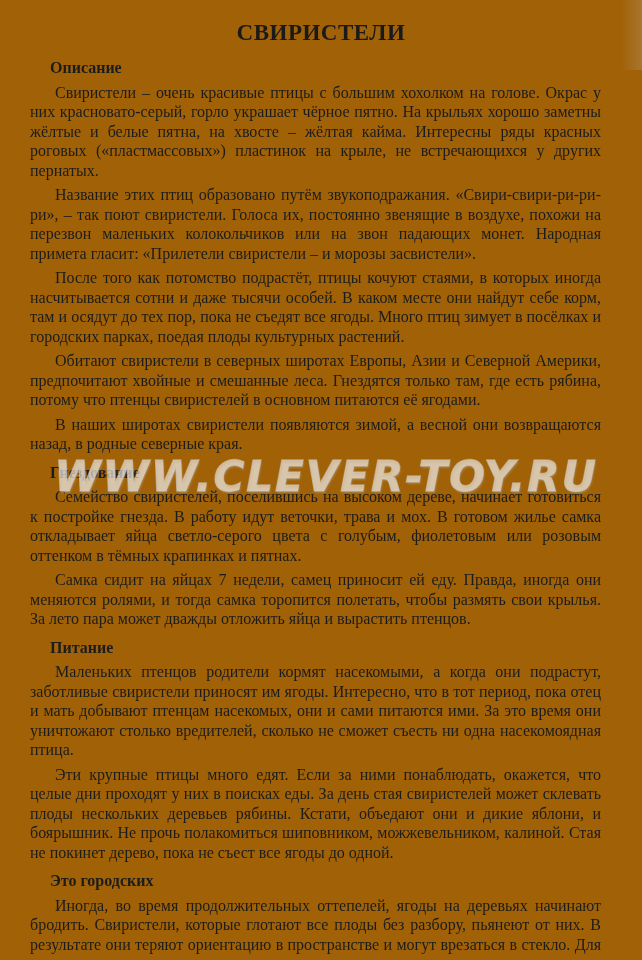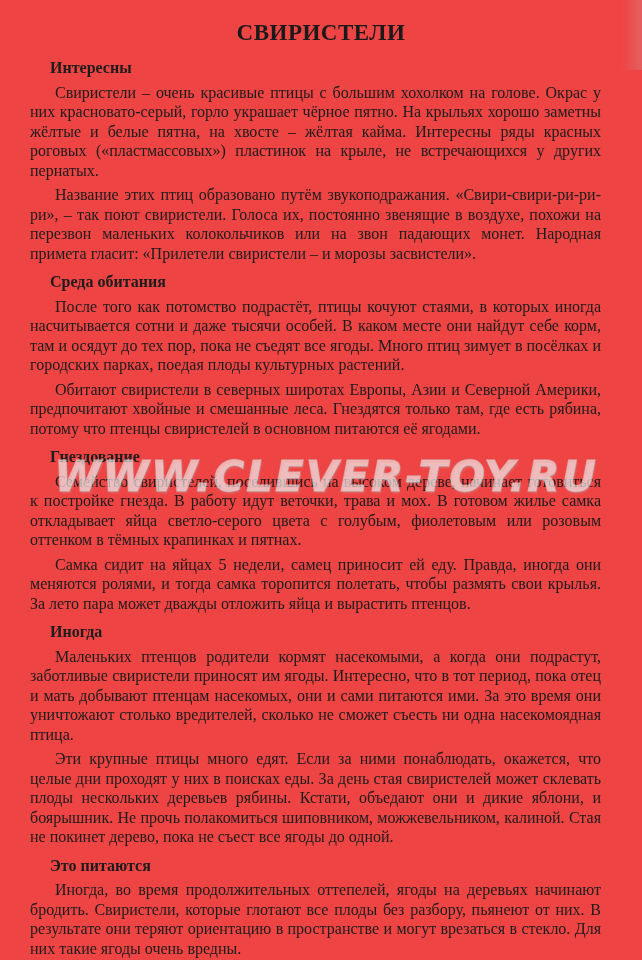--- a/index.html
+++ b/index.html
@@ -4,21 +4,21 @@
 <style>
   html, body {
     margin: 0;
     padding: 0;
     background: #ffffff;
   }
   .page {
     position: relative;
     width: 642px;
     height: 960px;
-    background: #ef4444;
+    background: #a16207;
     overflow: hidden;
     font-family: "Liberation Serif", "DejaVu Serif", serif;
     color: #1c1c1c;
   }
   .scan-edge {
     position: absolute;
     top: 0;
     right: 0;
     width: 20px;
     height: 70px;
@@ -76,44 +76,44 @@
 <body>
 
 <div class="page">
   <div class="scan-edge"></div>
 
   <h1 class="title">СВИРИСТЕЛИ</h1>
 
   <div class="content">
 
     <section>
-      <h2>Интересны</h2>
+      <h2>Описание</h2>
       <p>Свиристели – очень красивые птицы с большим хохолком на голове. Окрас у них красновато-серый, горло украшает чёрное пятно. На крыльях хорошо заметны жёлтые и белые пятна, на хвосте – жёлтая кайма. Интересны ряды красных роговых («пластмассовых») пластинок на крыле, не встречающихся у других пернатых.</p>
       <p>Название этих птиц образовано путём звукоподражания. «Свири-свири-ри-ри-ри», – так поют свиристели. Голоса их, постоянно звенящие в воздухе, похожи на перезвон маленьких колокольчиков или на звон падающих монет. Народная примета гласит: «Прилетели свиристели – и морозы засвистели».</p>
     </section>
 
     <section>
-      <h2>Среда обитания</h2>
       <p>После того как потомство подрастёт, птицы кочуют стаями, в которых иногда насчитывается сотни и даже тысячи особей. В каком месте они найдут себе корм, там и осядут до тех пор, пока не съедят все ягоды. Много птиц зимует в посёлках и городских парках, поедая плоды культурных растений.</p>
       <p>Обитают свиристели в северных широтах Европы, Азии и Северной Америки, предпочитают хвойные и смешанные леса. Гнездятся только там, где есть рябина, потому что птенцы свиристелей в основном питаются её ягодами.</p>
+      <p>В наших широтах свиристели появляются зимой, а весной они возвращаются назад, в родные северные края.</p>
     </section>
 
     <section>
       <h2>Гнездование</h2>
       <p>Семейство свиристелей, поселившись на высоком дереве, начинает готовиться к постройке гнезда. В работу идут веточки, трава и мох. В готовом жилье самка откладывает яйца светло-серого цвета с голубым, фиолетовым или розовым оттенком в тёмных крапинках и пятнах.</p>
-      <p>Самка сидит на яйцах 5 недели, самец приносит ей еду. Правда, иногда они меняются ролями, и тогда самка торопится полетать, чтобы размять свои крылья. За лето пара может дважды отложить яйца и вырастить птенцов.</p>
+      <p>Самка сидит на яйцах 7 недели, самец приносит ей еду. Правда, иногда они меняются ролями, и тогда самка торопится полетать, чтобы размять свои крылья. За лето пара может дважды отложить яйца и вырастить птенцов.</p>
     </section>
 
     <section>
-      <h2>Иногда</h2>
+      <h2>Питание</h2>
       <p>Маленьких птенцов родители кормят насекомыми, а когда они подрастут, заботливые свиристели приносят им ягоды. Интересно, что в тот период, пока отец и мать добывают птенцам насекомых, они и сами питаются ими. За это время они уничтожают столько вредителей, сколько не сможет съесть ни одна насекомоядная птица.</p>
       <p>Эти крупные птицы много едят. Если за ними понаблюдать, окажется, что целые дни проходят у них в поисках еды. За день стая свиристелей может склевать плоды нескольких деревьев рябины. Кстати, объедают они и дикие яблони, и боярышник. Не прочь полакомиться шиповником, можжевельником, калиной. Стая не покинет дерево, пока не съест все ягоды до одной.</p>
     </section>
 
     <section>
-      <h2>Это питаются</h2>
+      <h2>Это городских</h2>
       <p>Иногда, во время продолжительных оттепелей, ягоды на деревьях начинают бродить. Свиристели, которые глотают все плоды без разбору, пьянеют от них. В результате они теряют ориентацию в пространстве и могут врезаться в стекло. Для них такие ягоды очень вредны.</p>
     </section>
 
   </div>
 
   <div class="watermark">WWW.CLEVER-TOY.RU</div>
 </div>
 
 </body></html>

